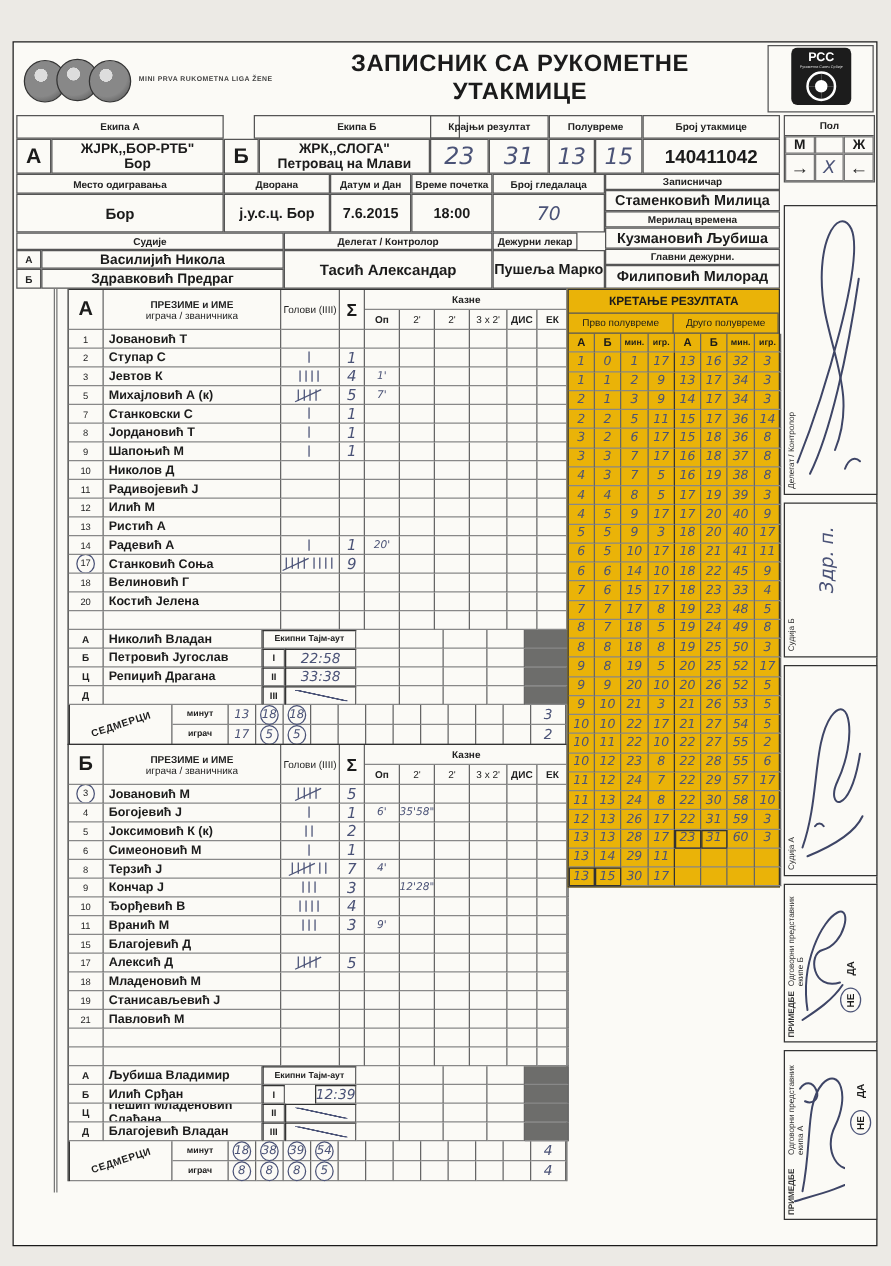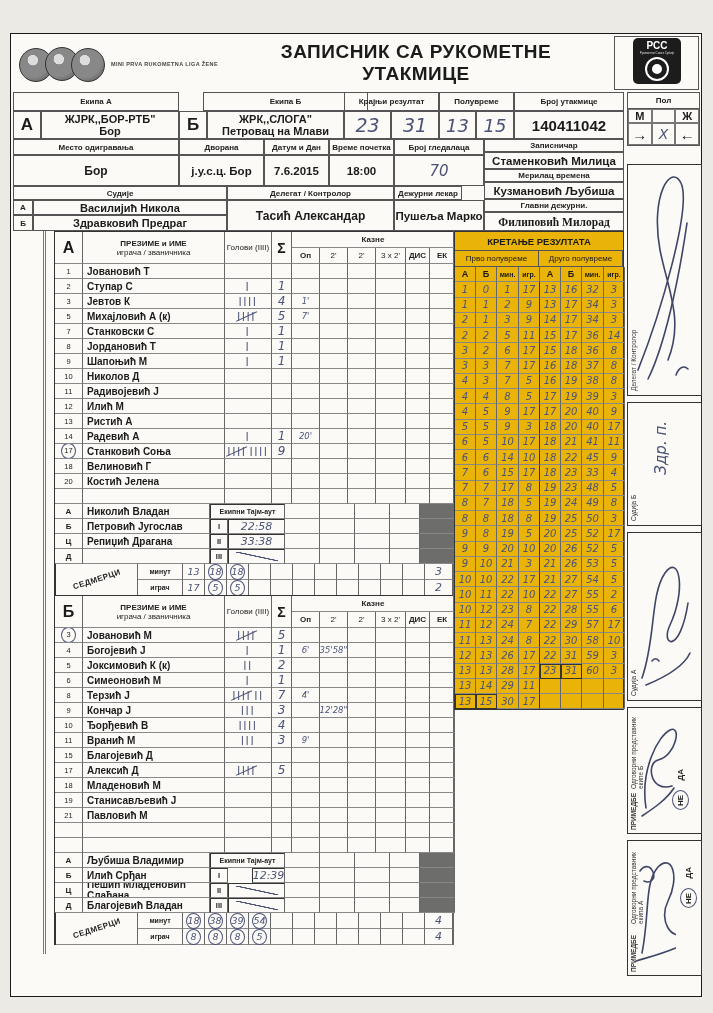--- a/index.html
+++ b/index.html
@@ -162,21 +162,21 @@
     <div class="abs bdr lbl ctr" style="left:216px;top:152px;width:167px;height:14px;">Делегат / Контролор</div>
     <div class="abs bdr ctr big" style="left:216px;top:166px;width:167px;height:31px;font-size:12px;">Тасић Александар</div>
     <div class="abs bdr lbl ctr" style="left:383px;top:152px;width:68px;height:14px;">Дежурни лекар</div>
     <div class="abs bdr ctr big" style="left:383px;top:166px;width:90px;height:31px;font-size:11.5px;">Пушеља Марко</div>
 
     <div class="abs bdr lbl ctr" style="left:473px;top:105px;width:140px;height:13px;">Записничар</div>
     <div class="abs bdr ctr big" style="left:473px;top:118px;width:140px;height:17px;font-size:11.5px;">Стаменковић Милица</div>
     <div class="abs bdr lbl ctr" style="left:473px;top:135px;width:140px;height:13px;">Мерилац времена</div>
     <div class="abs bdr ctr big" style="left:473px;top:148px;width:140px;height:17px;font-size:11.5px;">Кузмановић Љубиша</div>
     <div class="abs bdr lbl ctr" style="left:473px;top:165px;width:140px;height:13px;">Главни дежурни.</div>
-    <div class="abs bdr ctr big" style="left:473px;top:178px;width:140px;height:19px;font-size:11.5px;font-family:Liberation Serif, serif;">Филиповић Милорад</div>
+    <div class="abs bdr ctr big" style="left:473px;top:178px;width:140px;height:19px;font-size:11.5px;">Филиповић Милорад</div>
   </div>
 
   <div class="abs" style="left:32px;top:197px;width:3px;height:723px;border-left:1px solid #777;border-right:1px solid #777;"></div>
 
   <div class="abs team" id="teamA" style="left:43px;top:197px;width:400px;">
       <div class="thead">
         <div class="ctr big" style="grid-row: 1 / 3; font-size: 16px;">А</div>
         <div class="ctr col" style="grid-row: 1 / 3;">
           <div class="lbl">ПРЕЗИМЕ и ИМЕ</div>
           <div class="lbl" style="font-weight: normal;">играча / званичника</div>

